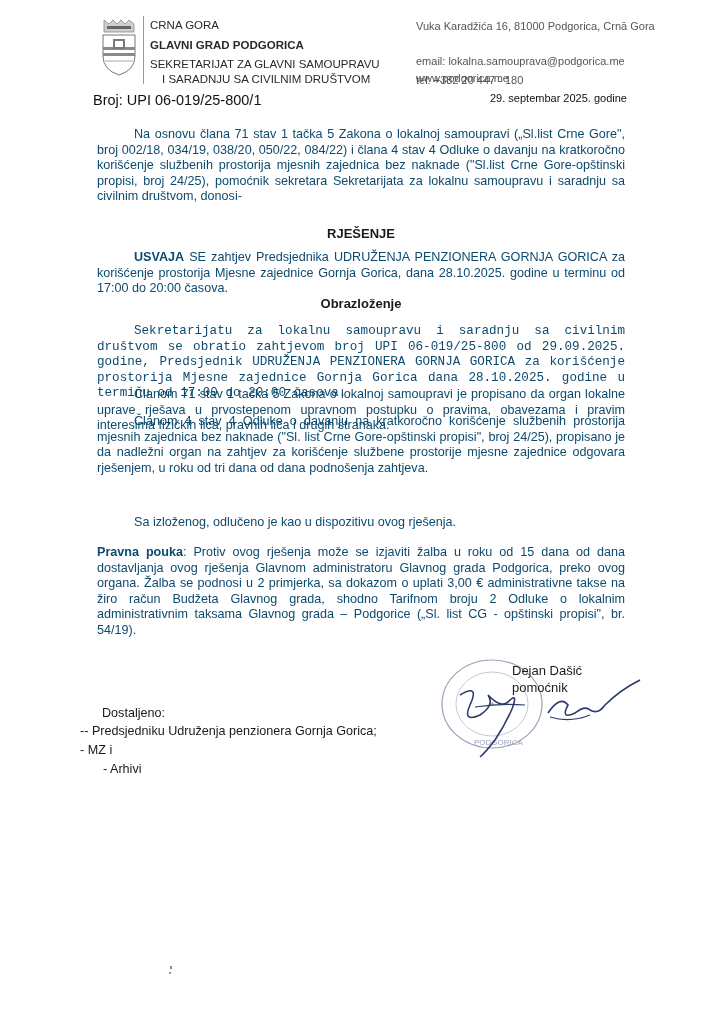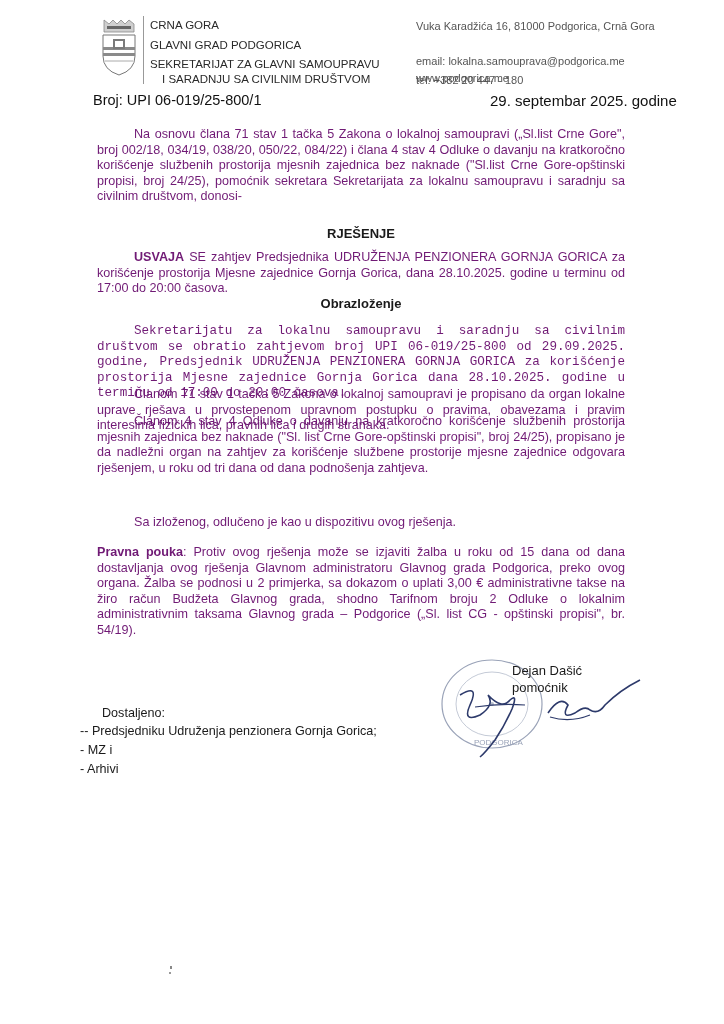--- a/index.html
+++ b/index.html
@@ -4,22 +4,22 @@
 <style>
   html, body { margin: 0; padding: 0; background: #ffffff; }
   body { width: 724px; height: 1024px; position: relative; overflow: hidden;
          font-family: "Liberation Sans", "DejaVu Sans", sans-serif; color: #1a1a1a; }
   .abs { position: absolute; }
   .logo { left: 101px; top: 18px; width: 36px; height: 58px; }
   .vline { left: 143px; top: 16px; width: 1px; height: 68px; background: #999; }
   .org { left: 150px; font-size: 11.5px; color: #2a2a2a; letter-spacing: 0; }
   .contact { left: 416px; font-size: 11px; color: #555; }
   .broj { left: 93px; top: 92px; font-size: 14.5px; color: #111; }
-  .date { left: 490px; top: 92px; font-size: 15px; color: #111; }
-  .para { left: 97px; width: 528px; font-size: 12.6px; line-height: 15.5px; text-align: justify; color: #701a75; }
+  .date { left: 490px; top: 92px; font-size: 11px; color: #111; }
+  .para { left: 97px; width: 528px; font-size: 12.6px; line-height: 15.5px; text-align: justify; color: #0c4a6e; }
   .indent { text-indent: 37px; }
   .heading { left: 97px; width: 528px; text-align: center; font-weight: bold; font-size: 13px; }
   .b { font-weight: bold; }
   .sig-name { left: 512px; top: 663px; font-size: 13px; }
   .sig-role { left: 512px; top: 680px; font-size: 13px; }
   .stamp { left: 430px; top: 652px; width: 130px; height: 100px; }
   .sign { left: 440px; top: 665px; width: 210px; height: 95px; }
   .dost { left: 102px; top: 706px; font-size: 12.6px; }
   .list { left: 80px; font-size: 12.6px; }
   .mark { left: 168px; top: 966px; width: 6px; height: 10px; }
@@ -32,21 +32,21 @@
   <rect x="6" y="8" width="24" height="3" fill="#666"></rect>
   <path d="M2 17 H34 V38 Q34 52 18 57 Q2 52 2 38 Z" fill="#fff" stroke="#777" stroke-width="1"></path>
   <rect x="2" y="29" width="32" height="3" fill="#8a8a8a"></rect>
   <rect x="2" y="35" width="32" height="3" fill="#8a8a8a"></rect>
   <rect x="13" y="22" width="10" height="8" fill="none" stroke="#7a7a7a" stroke-width="2"></rect>
   <path d="M4 43 H32" stroke="#aaa" stroke-width="1"></path>
 </svg>
 <div class="abs vline"></div>
 
 <div class="abs org" style="top:19px;">CRNA GORA</div>
-<div class="abs org" style="top:39px;">GLAVNI GRAD PODGORICA</div>
+<div class="abs org" style="top:39px;font-weight:bold;">GLAVNI GRAD PODGORICA</div>
 <div class="abs org" style="top:58px;">SEKRETARIJAT ZA GLAVNI SAMOUPRAVU</div>
 <div class="abs org" style="top:73px;margin-left:12px;">I SARADNJU SA CIVILNIM DRUŠTVOM</div>
 
 <div class="abs contact" style="top:20px;">Vuka Karadžića 16, 81000 Podgorica, Crnā Gora</div>
 <div class="abs contact" style="top:38px;margin-top:36px;">tel: +382 20 447 - 180</div>
 <div class="abs contact" style="top:55px;">email: lokalna.samouprava@podgorica.me</div>
 <div class="abs contact" style="top:72px;">www.podgorica.me</div>
 
 <div class="abs broj">Broj: UPI 06-019/25-800/1</div>
 <div class="abs date">29. septembar 2025. godine</div>
@@ -80,18 +80,18 @@
 <svg class="abs sign" viewBox="0 0 210 95">
   <path d="M20 30 Q40 18 30 40 Q22 58 40 50 Q55 40 48 30 Q62 45 70 35 Q78 28 72 44 Q65 60 55 75 Q45 88 40 92" fill="none" stroke="#2d3a6b" stroke-width="1.6"></path>
   <path d="M35 42 Q60 38 85 40" fill="none" stroke="#2d3a6b" stroke-width="1.2"></path>
   <path d="M108 48 Q120 30 128 40 Q120 55 135 48 Q145 40 150 45 Q158 50 165 40 Q180 25 200 15" fill="none" stroke="#2d3a6b" stroke-width="1.6"></path>
   <path d="M110 52 Q130 58 150 50" fill="none" stroke="#2d3a6b" stroke-width="1.2"></path>
 </svg>
 
 <div class="abs dost">Dostaljeno:</div>
 <div class="abs list" style="top:724px;">-- Predsjedniku Udruženja penzionera Gornja Gorica;</div>
 <div class="abs list" style="top:743px;">- MZ i</div>
-<div class="abs list" style="top:762px;">- Arhivi</div>
+<div class="abs list" style="top:762px;margin-left:23px;">- Arhivi</div>
 
 <svg class="abs mark" viewBox="0 0 6 10">
   <rect x="2" y="0" width="2" height="3" fill="#888"></rect>
   <rect x="1" y="6" width="2" height="2" fill="#999"></rect>
 </svg>
 
 </body></html>

